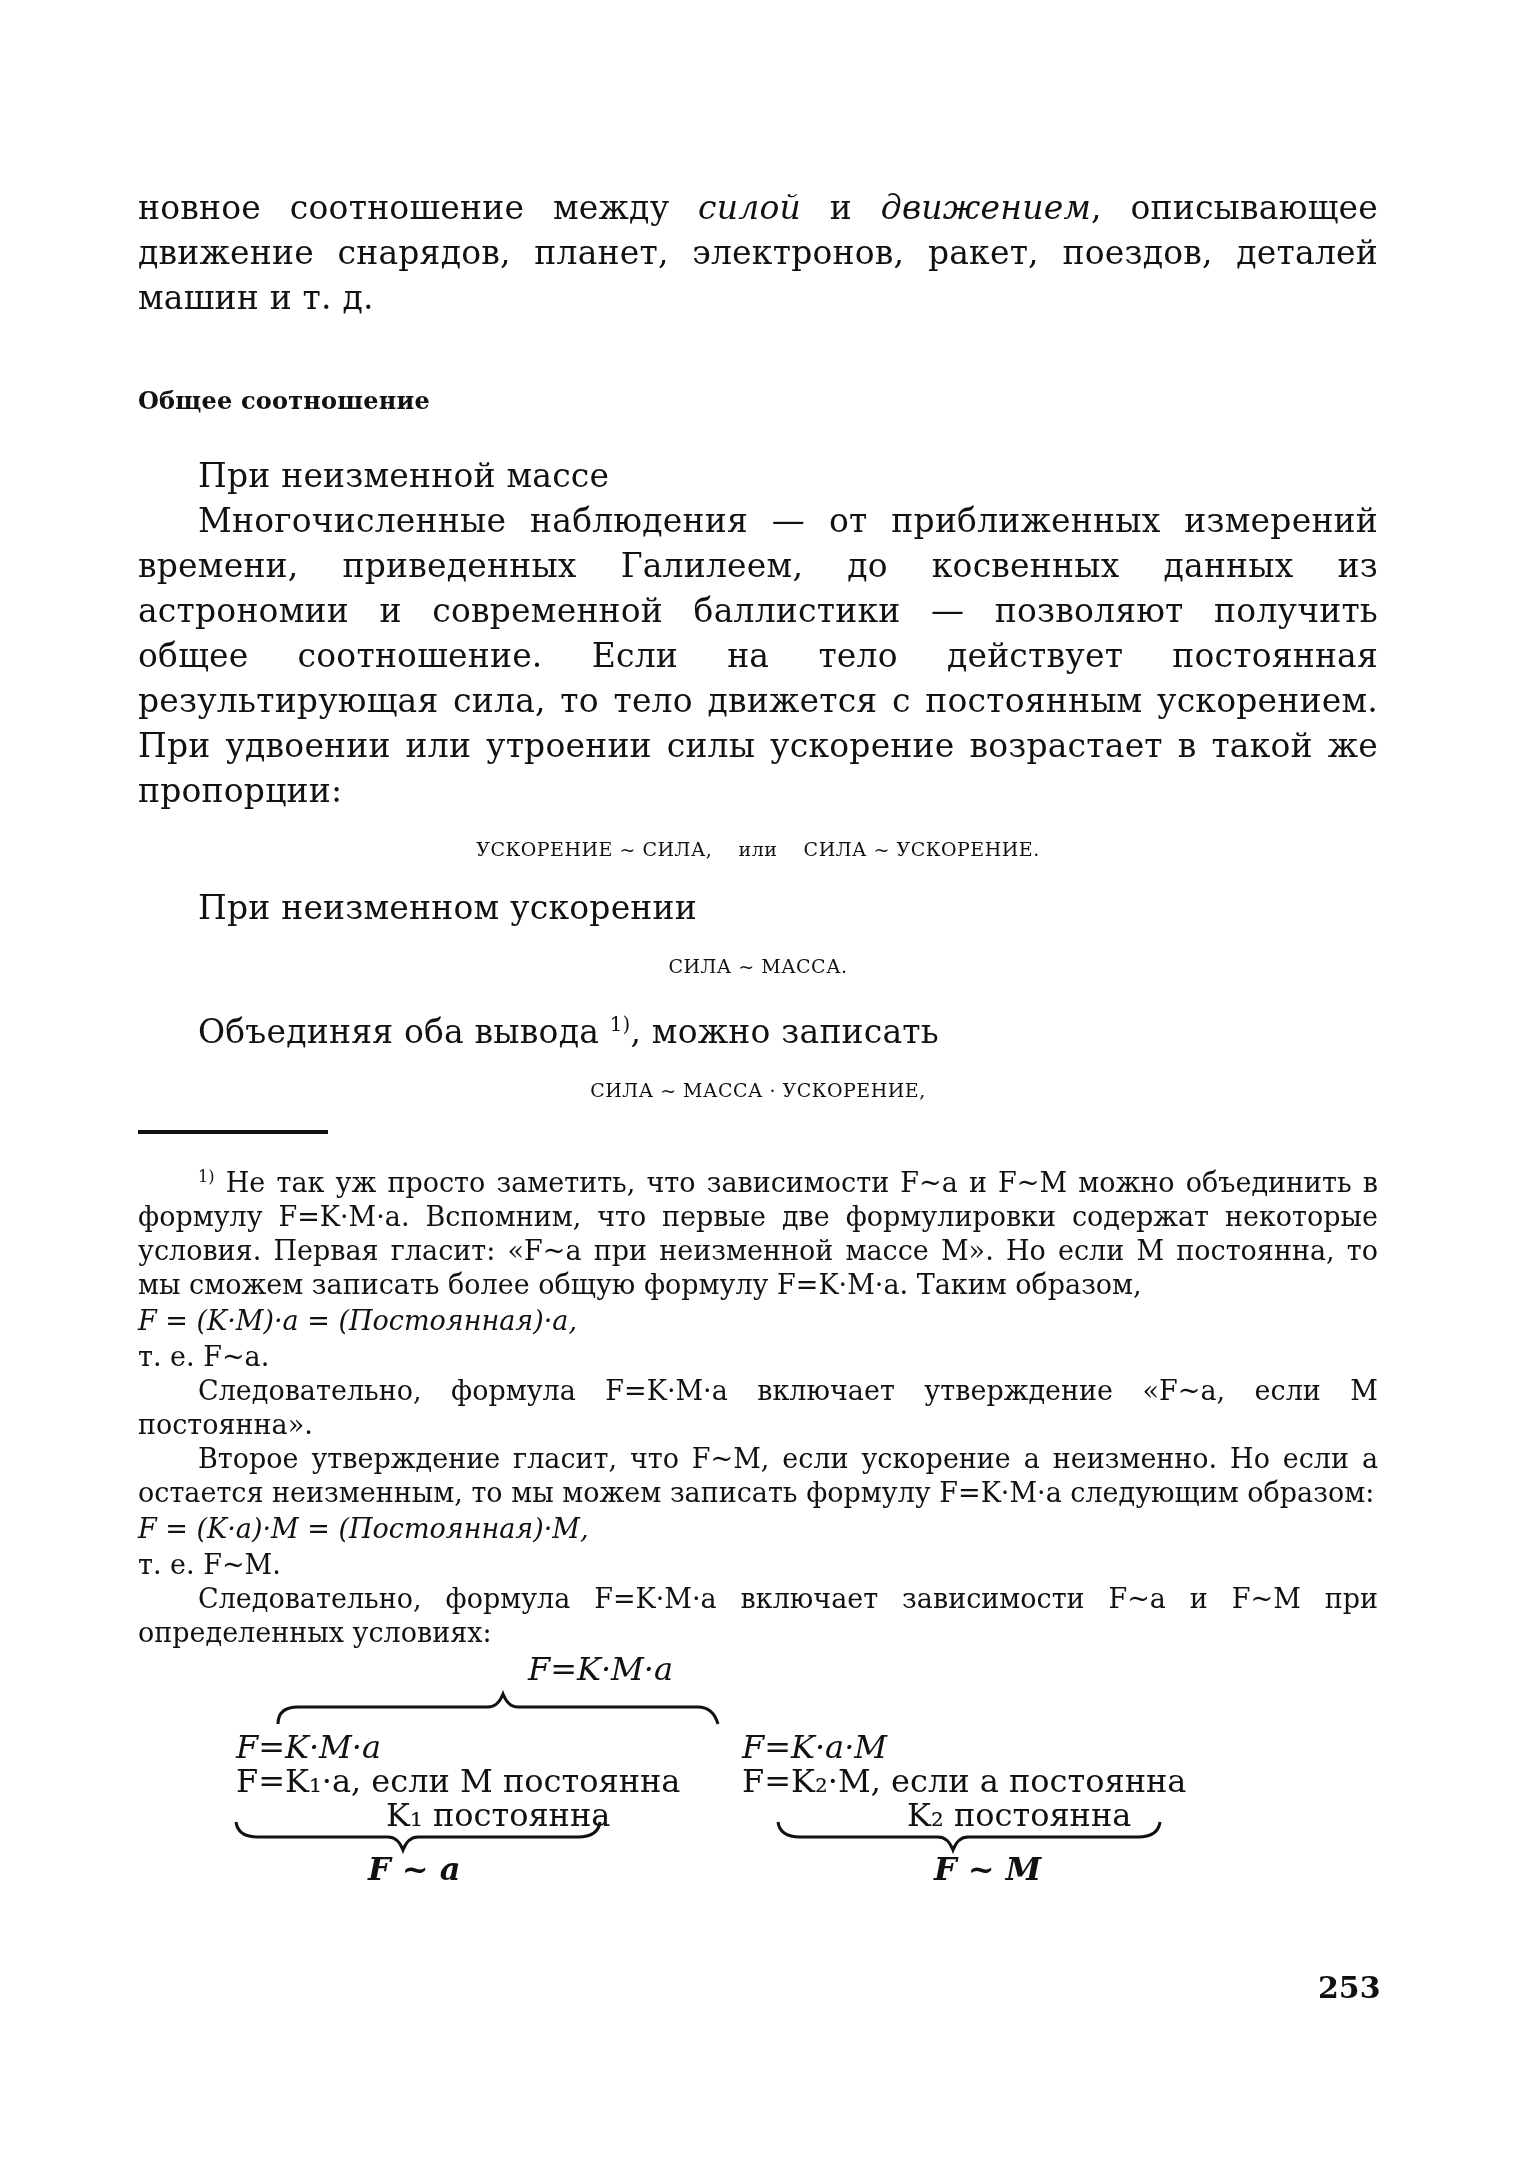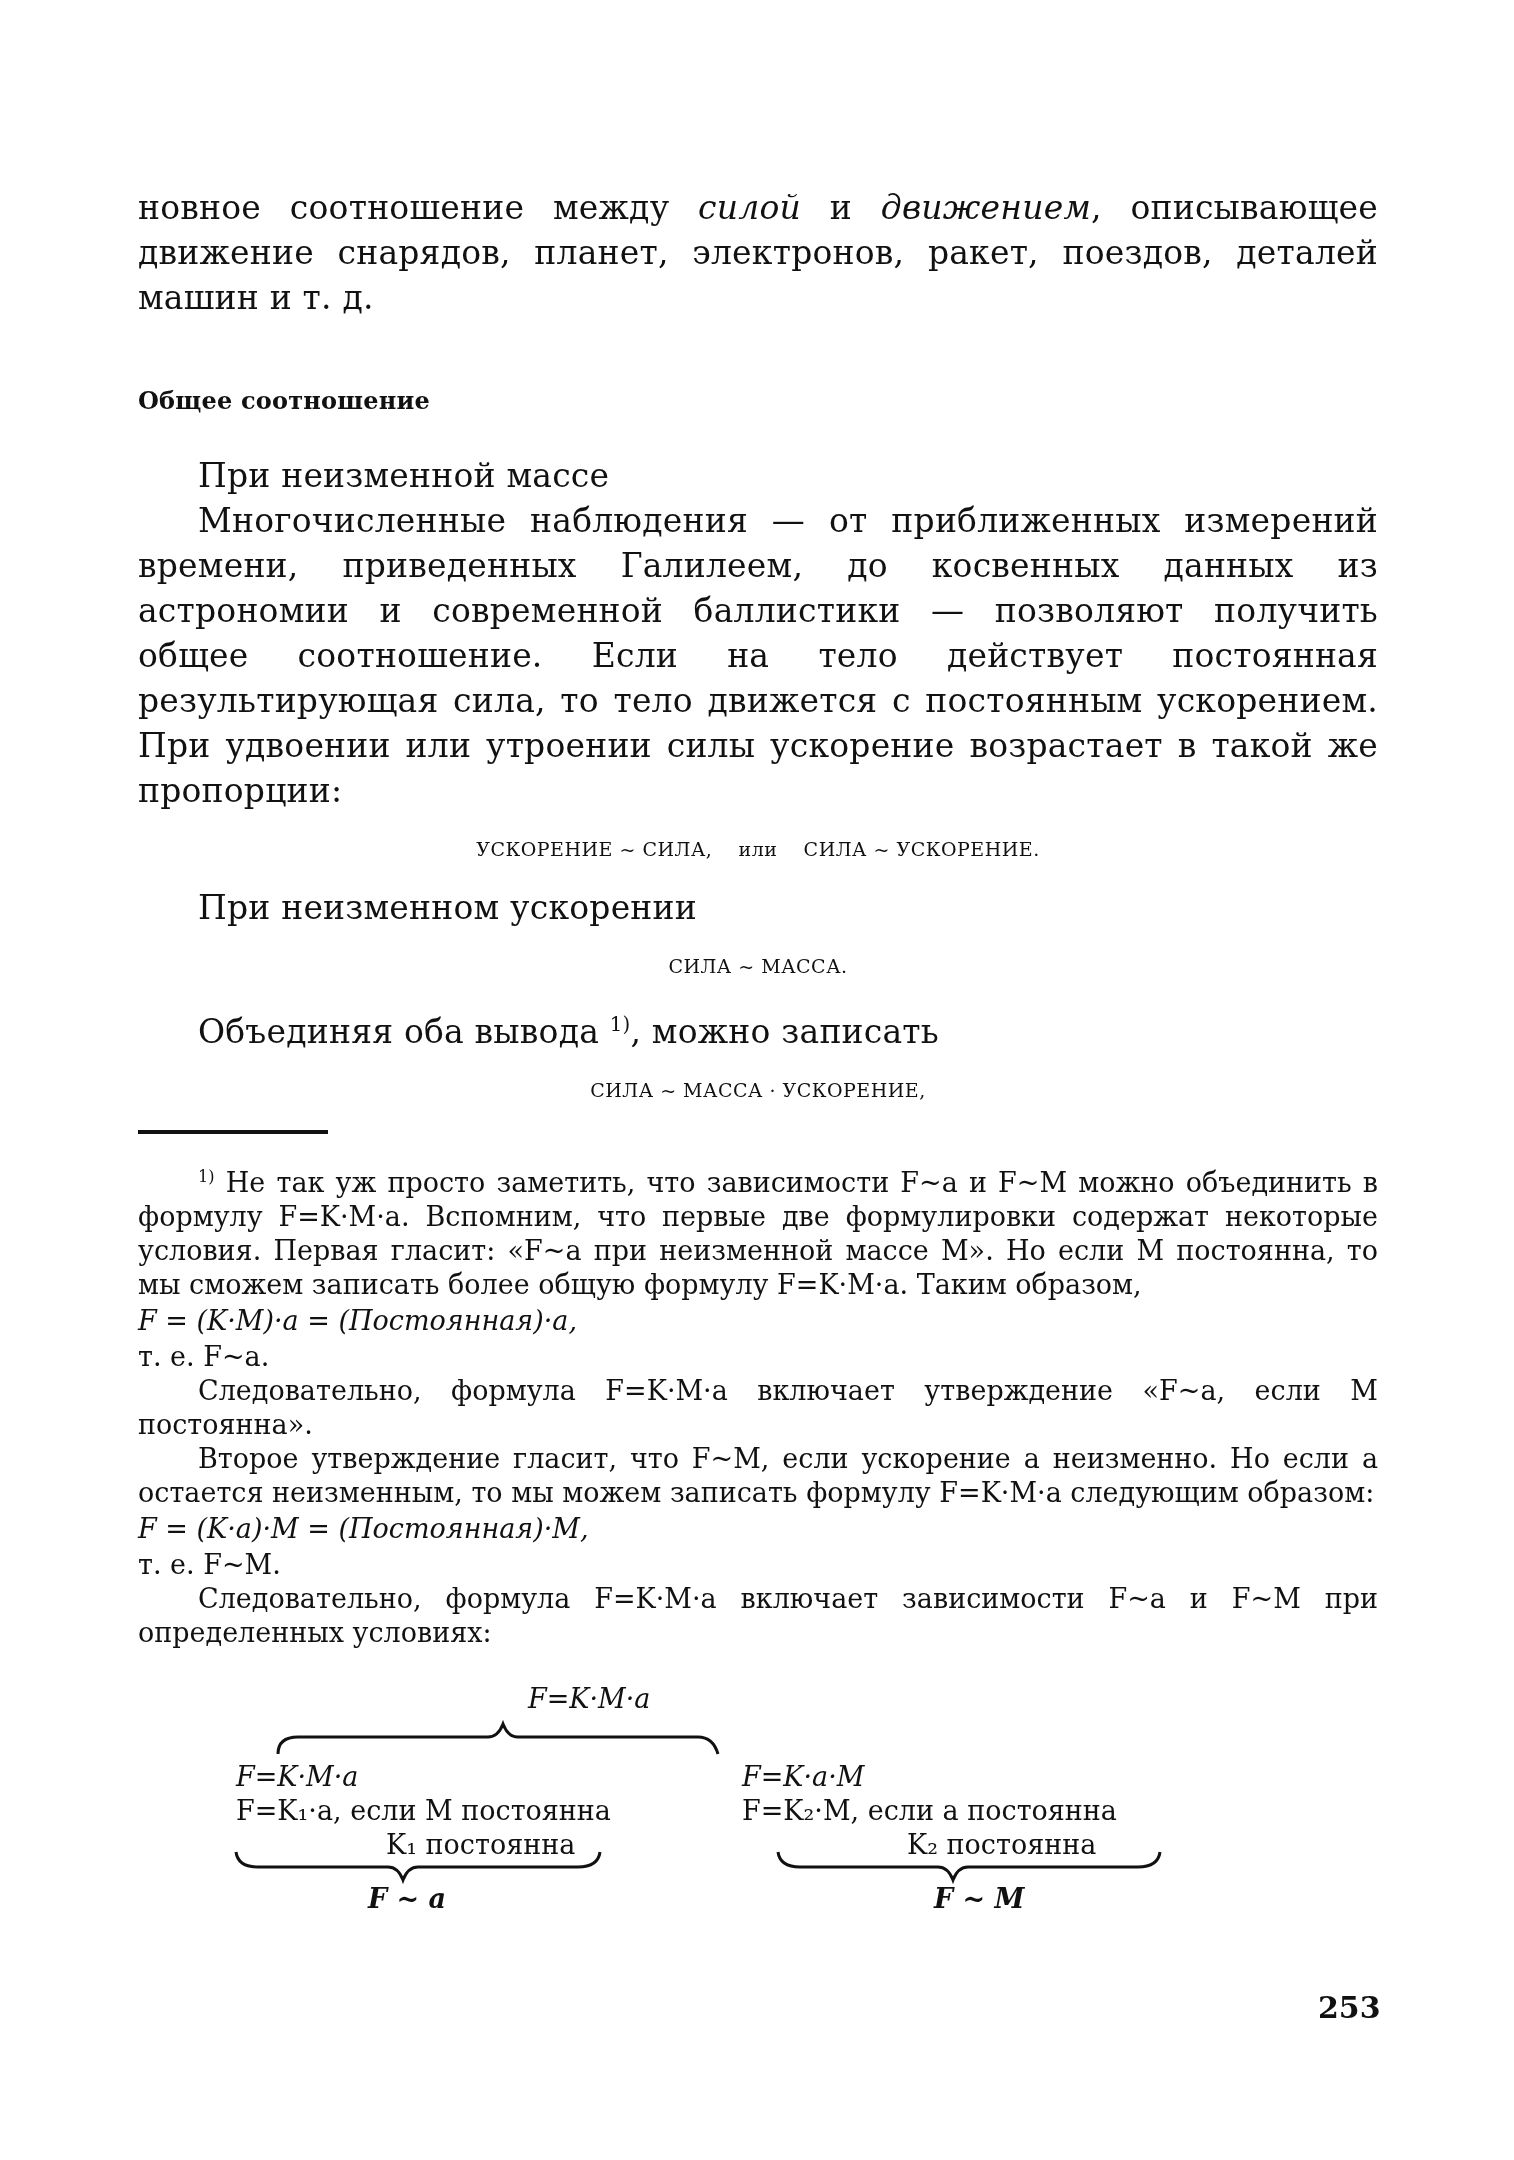--- a/index.html
+++ b/index.html
@@ -11,30 +11,30 @@
     .indent { text-indent: 60px; }
     .heading { font-size: 24px; margin: 58px 0 30px 0; font-weight: bold; }
     .center-line { text-align: center; font-size: 19px; letter-spacing: 0.5px; margin: 18px 0 18px 0; line-height: 36px; }
     .sep-rule { width: 190px; border-top: 4px solid #111; margin: 22px 0 26px 0; }
     .foot { font-size: 27px; line-height: 34px; text-align: justify; }
     .foot p { margin: 0; }
     .foot .indent { text-indent: 60px; }
     .formula { text-align: left; font-style: italic; margin: 2px 0; }
     i, .it { font-style: italic; }
     sup { font-size: 60%; }
-    .diagram { position: relative; height: 240px; font-size: 27px; margin-top: 32px; }
+    .diagram { position: relative; height: 240px; font-size: 32px; margin-top: 2px; }
     .diagram .top { position: absolute; left: 390px; top: 0; font-style: italic; }
     .diagram .col { position: absolute; top: 78px; line-height: 34px; }
     .diagram .col-left { left: 140px; }
     .diagram .col-right { left: 680px; }
     .diagram .bottom { position: absolute; top: 200px; font-style: italic; font-weight: bold; }
     .diagram .bottom-left { left: 290px; }
     .diagram .bottom-right { left: 840px; }
     .diagram svg { position: absolute; left: 0; top: 0; overflow: visible; }
-    .page-number { position: absolute; left: 1318px; top: 1970px; font-size: 30px; font-weight: bold; margin-top: 20px; }
+    .page-number { position: absolute; left: 1318px; top: 1970px; font-size: 30px; font-weight: bold; }
   </style>
 </head>
 <body>
 
 <div class="page">
   <div class="main">
     <p><span>новное соотношение между </span><i>силой</i><span> и </span><i>движением</i><span>, описывающее движение снарядов, планет, электронов, ракет, поездов, деталей машин и т. д.</span></p>
 
     <div class="heading">Общее соотношение</div>
 

